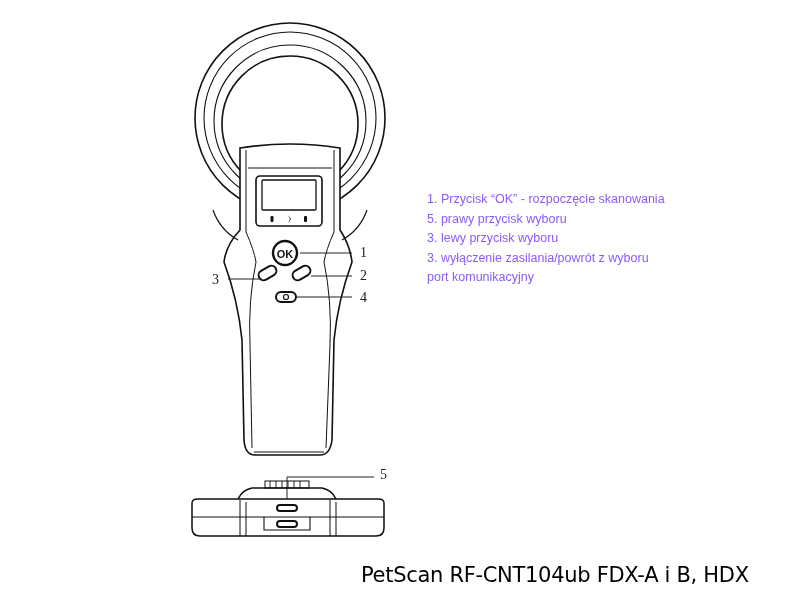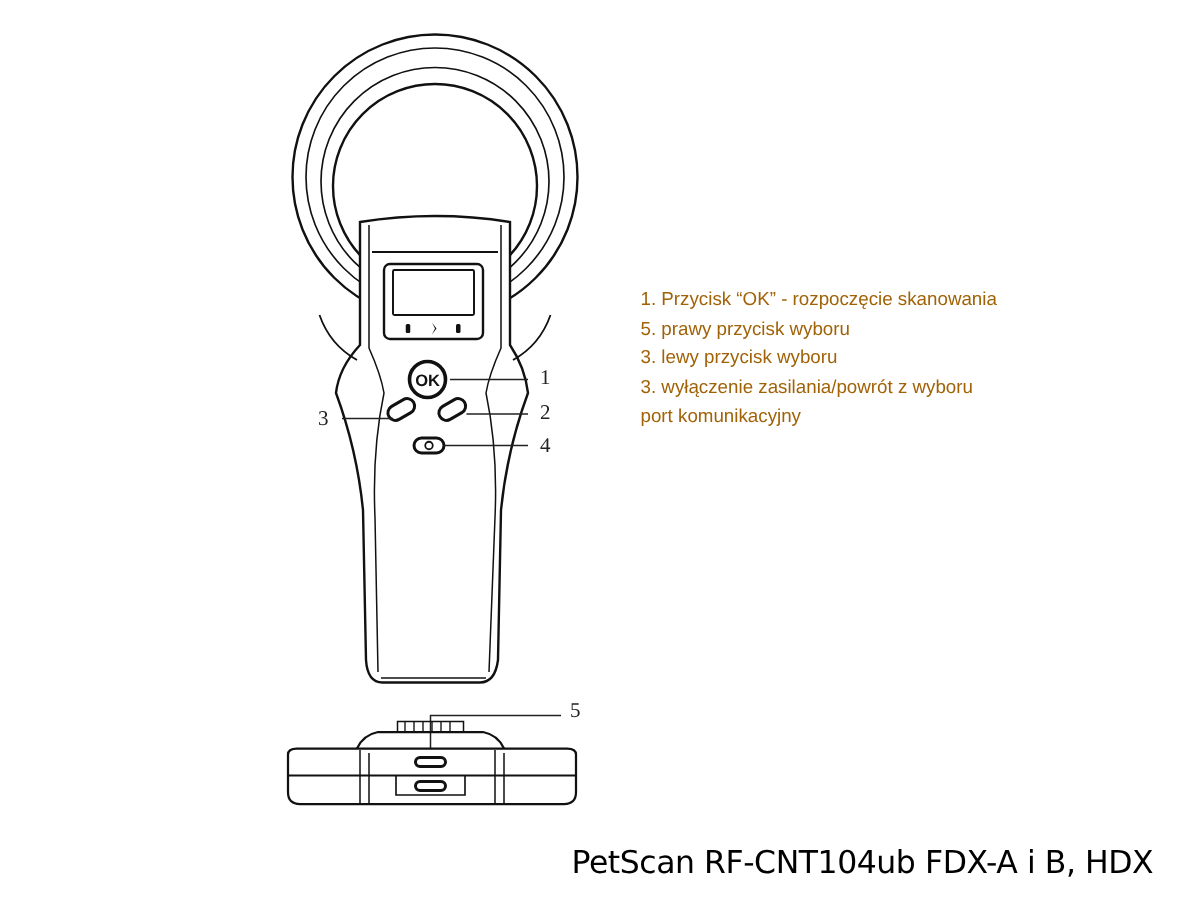--- a/index.html
+++ b/index.html
@@ -1,22 +1,22 @@
 <!DOCTYPE html>
 <html><head>
 <meta charset="utf-8">
 <style>
   html, body { margin:0; padding:0; background:#ffffff; }
   body { width:800px; height:600px; position:relative; overflow:hidden; font-family:"Liberation Sans", sans-serif; }
   .diagram { position:absolute; left:0; top:0; width:800px; height:600px; }
-  .legend { position:absolute; left:427px; top:190px; font-family:"Liberation Sans", sans-serif; font-size:12.5px; color:#a16207; line-height:19.5px; }
+  .legend { position:absolute; left:427px; top:190px; font-family:"Liberation Sans", sans-serif; font-size:12.5px; color:#8b5cf6; line-height:19.5px; }
   .legend div { white-space:nowrap; }
   .legend .indent { padding-left:4px; }
   .callout-num { position:absolute; font-family:"Liberation Serif", serif; font-size:14px; color:#222; }
-  .caption { position:absolute; left:381px; top:563px; font-family:"DejaVu Sans", sans-serif; font-size:21px; color:#000; white-space:nowrap; letter-spacing:-0.3px; }
+  .caption { position:absolute; left:361px; top:563px; font-family:"DejaVu Sans", sans-serif; font-size:21px; color:#000; white-space:nowrap; letter-spacing:-0.3px; }
 </style>
 </head>
 <body>
 
 <svg class="diagram" viewBox="0 0 800 600" xmlns="http://www.w3.org/2000/svg">
   <g fill="none" stroke="#111" stroke-width="1.6">
 
     <g>
       <circle cx="290" cy="118" r="95"></circle>
       <circle cx="290" cy="118" r="86" stroke-width="1.1"></circle>

